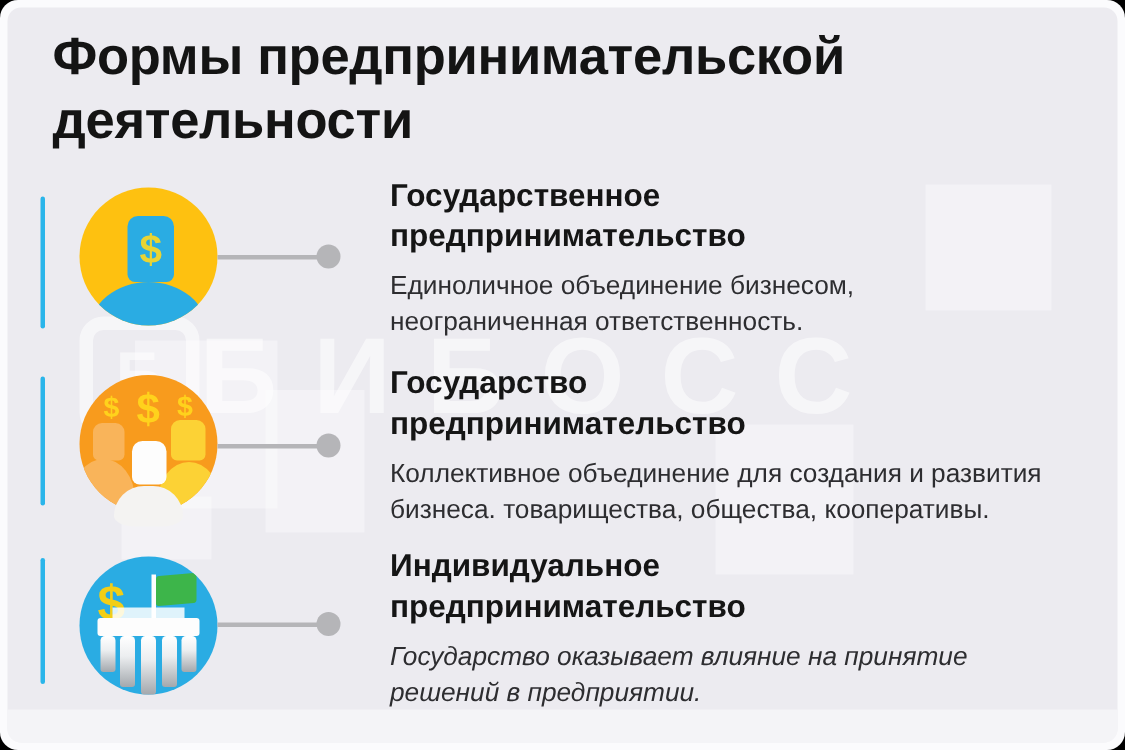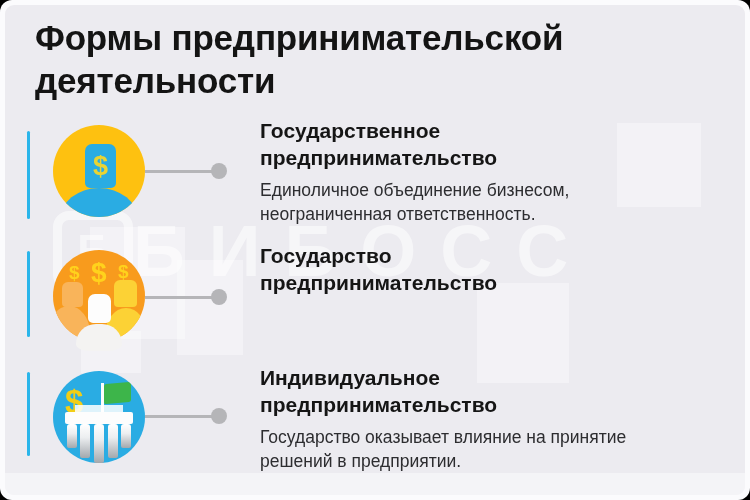--- a/index.html
+++ b/index.html
@@ -77,21 +77,21 @@
   .col1{left:62px;top:419px;height:24px;}
   .col2{left:75px;top:419px;height:34px;}
   .col3{left:89px;top:419px;height:39px;}
   .col4{left:103px;top:419px;height:34px;}
   .col5{left:116px;top:419px;height:24px;}
 
   .heading{position:absolute;left:255px;width:340px;margin:0;
     font-size:21px;line-height:27px;font-weight:700;color:#151515;}
   .h1{top:112px;} .h2{top:237px;} .h3{top:359px;}
   .desc{position:absolute;left:255px;margin:0;font-size:17.5px;line-height:23.5px;color:#2D2D30;}
-  .ds1{top:174px;width:360px;} .ds2{top:299px;width:490px;} .ds3{top:421px;width:400px;}
+  .ds1{top:174px;width:360px;} .ds2{top:299px;width:490px;} .ds3{top:421px;width:400px;font-style:italic;}
 </style>
 </head>
 <body>
 
 <div class="card">
   <div class="inner">
 
     <div class="bg-block bgb1"></div>
     <div class="bg-block bgb2"></div>
     <div class="bg-block bgb3"></div>
@@ -130,20 +130,21 @@
       <div class="bust-right">
         <div class="bust-head"></div>
         <div class="bust-sh"></div>
       </div>
     </div>
     <div class="bust-center-head"></div>
     <div class="bust-center-sh"></div>
     <div class="conn-line cl2"></div>
     <div class="conn-dot cd2"></div>
     <h2 class="heading h2">Государство предпринимательство</h2>
+    <p class="desc ds2">Коллективное объединение для создания и развития бизнеса. товарищества, общества, кооперативы.</p>
 
     <div class="accent-line al3"></div>
     <div class="icon-circle c3">
       <span class="dollar3">$</span>
       <div class="flag-pole"></div>
       <div class="flag"></div>
       <div class="ent-step"></div>
       <div class="entablature"></div>
     </div>
     <div class="col col1"></div>

